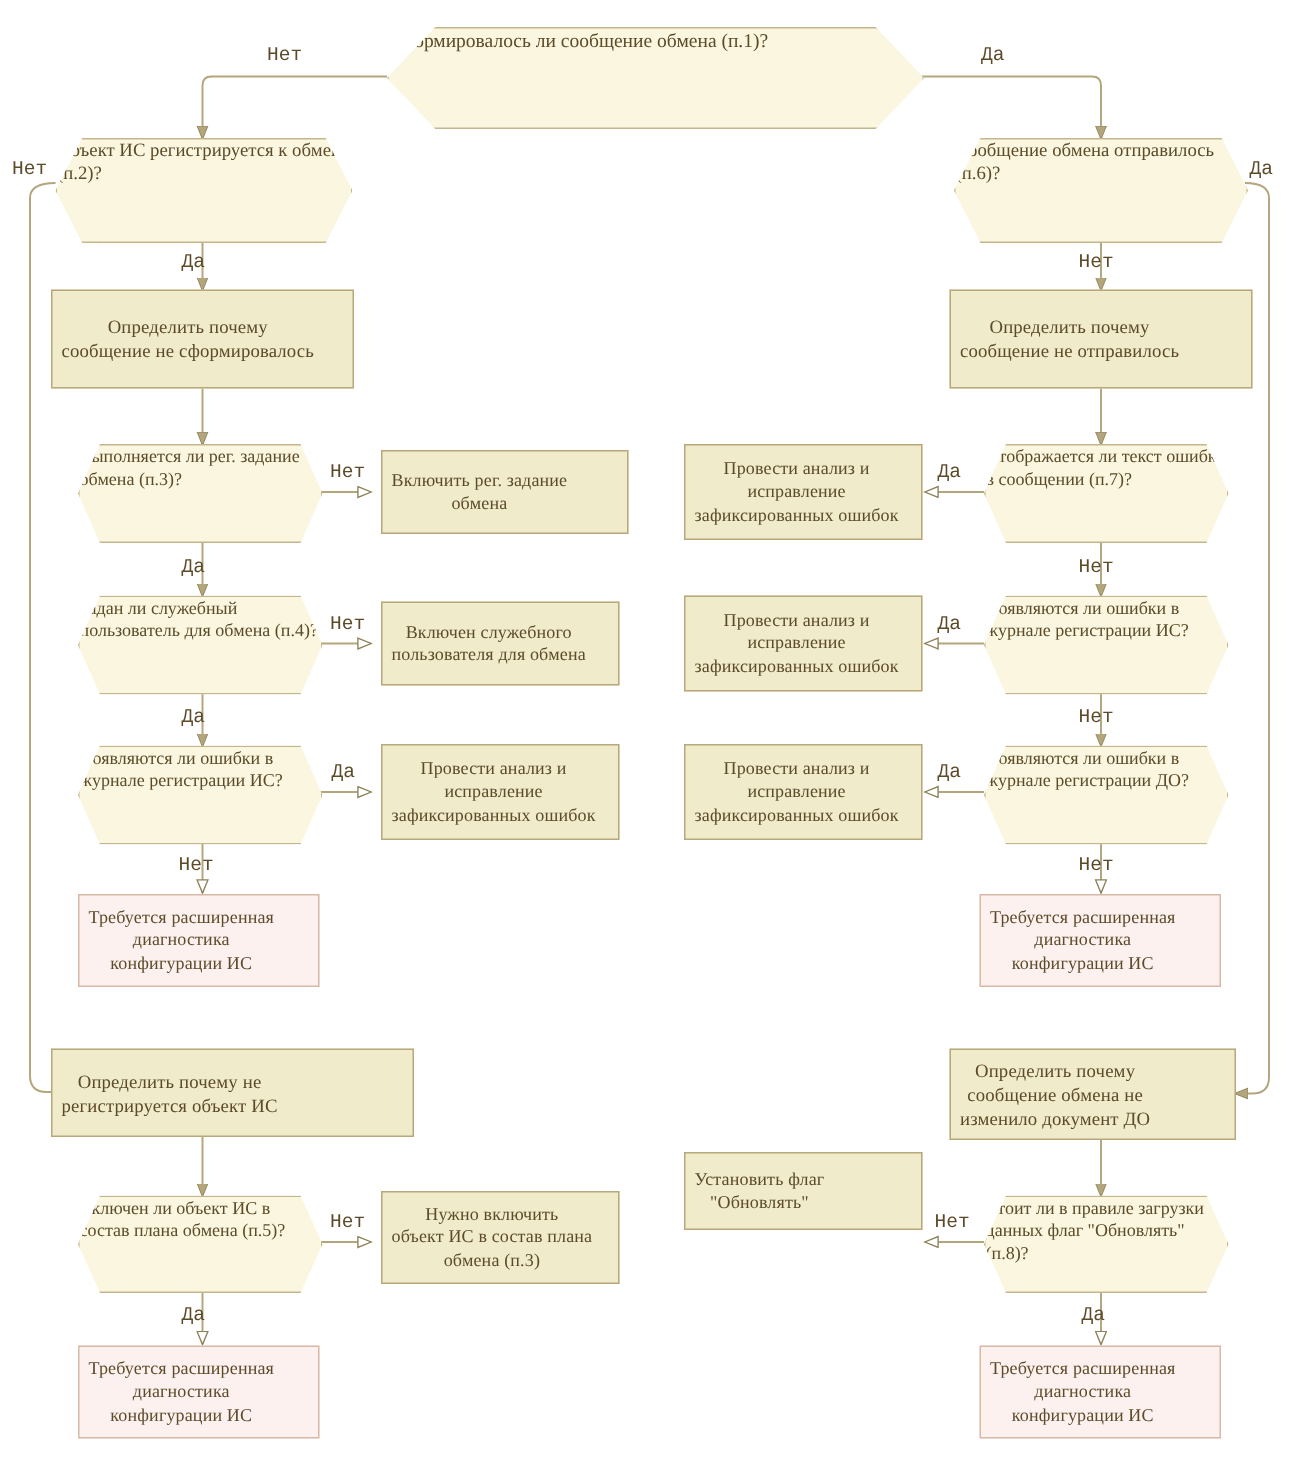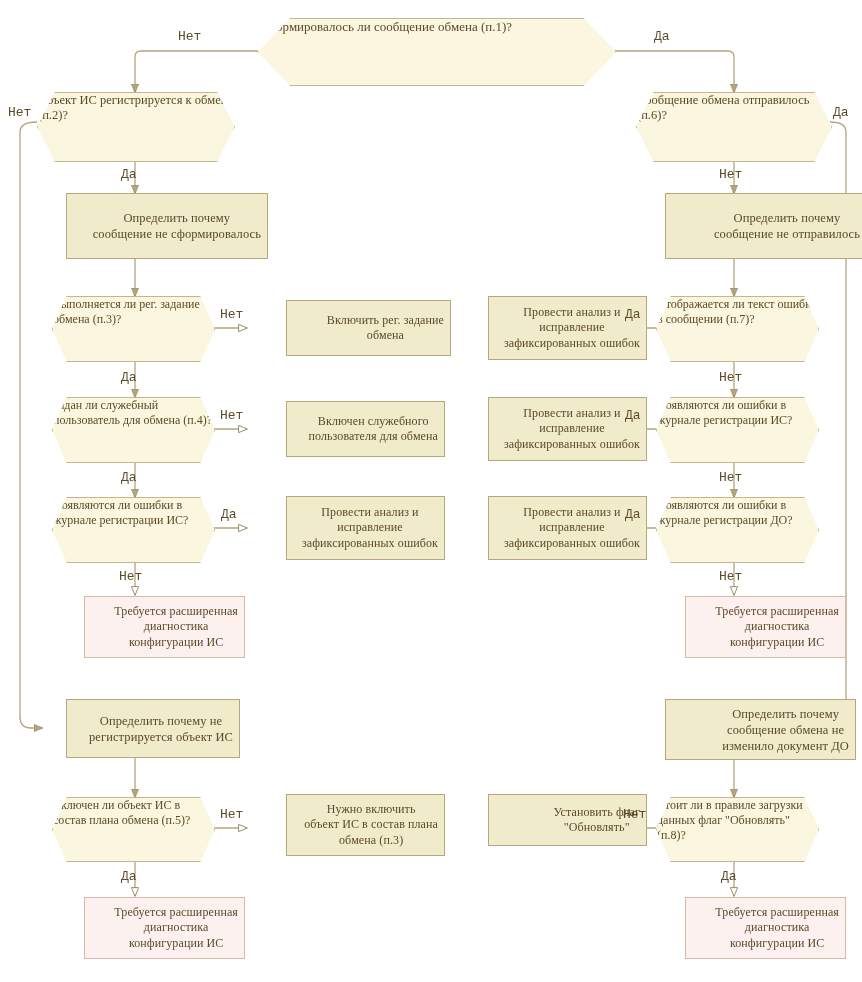--- a/index.html
+++ b/index.html
@@ -24,25 +24,24 @@
     left: 0; top: 0;
     width: 862px;
     height: 982px;
     pointer-events: none;
   }
   .node {
     position: absolute;
     box-sizing: border-box;
     display: flex;
     align-items: center;
-    justify-content: flex-end;
+    justify-content: flex-start;
     text-align: center;
     line-height: 1.28;
     letter-spacing: .1px;
-    margin-left: 32px;
   }
   .node .txt {
     display: block;
     padding: 0 6px;
     white-space: pre-line;
   }
   
   .proc {
     background: #efebcb;
     border: 1px solid #b6a87a;
@@ -206,21 +205,21 @@
 исправление
 зафиксированных ошибок</span>
   </div>
 
   <div class="node term fs12" style="left:52px; top:596px; width:161px; height:62px;">
     <span class="txt">Требуется расширенная
 диагностика
 конфигурации ИС</span>
   </div>
 
-  <div class="node proc fs125" style="left:34px; top:699px; width:174px; height:59px;padding-left:15px;">
+  <div class="node proc fs125" style="left:34px; top:699px; width:242px; height:59px;">
     <span class="txt">Определить почему не
 регистрируется объект ИС</span>
   </div>
 
   <div class="dec-wrap" style="left:52px; top:797px; width:161px; height:63px;">
     <div class="dec fs12">
       <span class="txt">Включен ли объект
 ИС в состав плана
 обмена (п.5)?</span>
     </div>
@@ -305,21 +304,21 @@
   </div>
 
   <div class="dec-wrap" style="left:656px; top:797px; width:161px; height:63px;">
     <div class="dec fs12">
       <span class="txt">Стоит ли в правиле
 загрузки данных флаг
 "Обновлять" (п.8)?</span>
     </div>
   </div>
 
-  <div class="node proc fs12" style="left:456px; top:794px; width:159px; height:52px;">
+  <div class="node proc fs12" style="left:456px; top:768px; width:159px; height:52px;">
     <span class="txt">Установить флаг
 "Обновлять"</span>
   </div>
 
   <div class="node term fs12" style="left:653px; top:897px; width:161px; height:62px;">
     <span class="txt">Требуется расширенная
 диагностика
 конфигурации ИС</span>
   </div>
 

